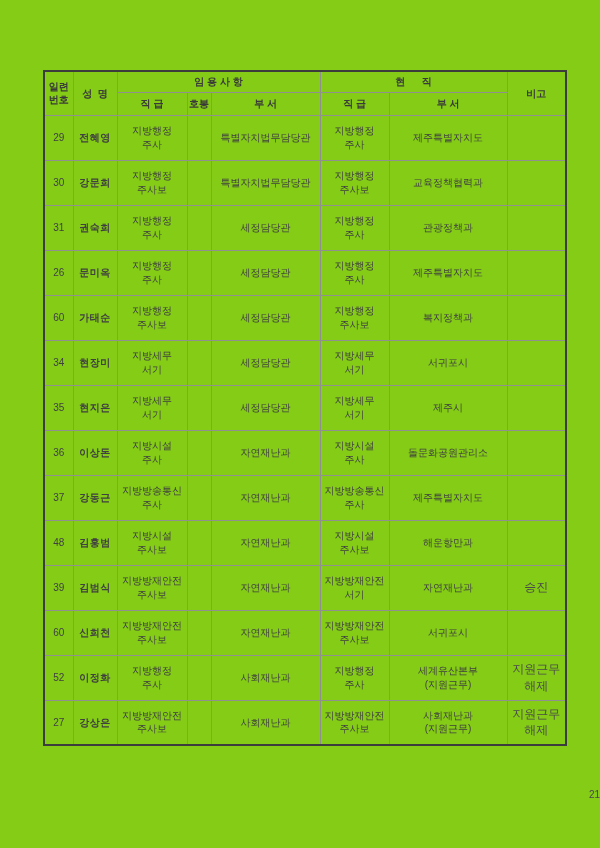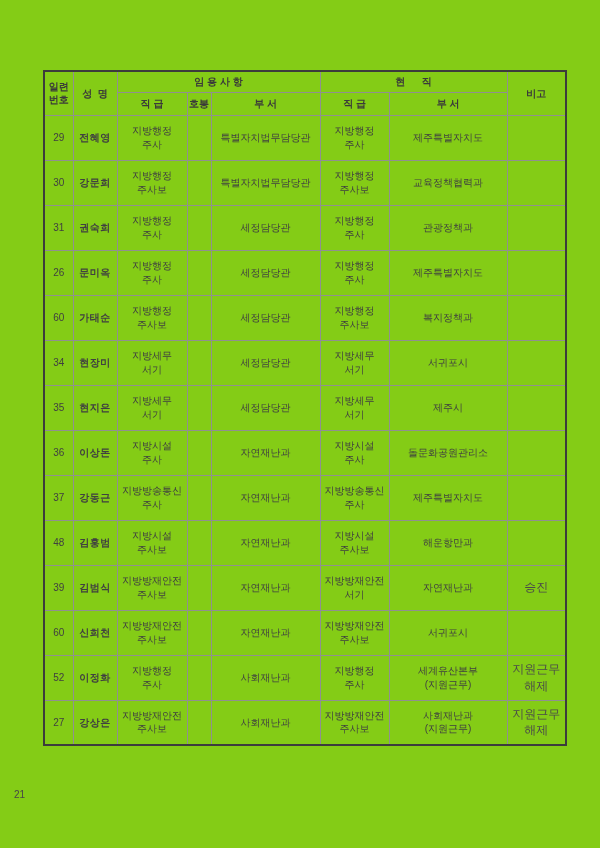--- a/index.html
+++ b/index.html
@@ -21,21 +21,21 @@
   thead tr.h1 { height:21px; }
   thead tr.h2 { height:23px;padding-left:11px; }
   th { font-weight:bold; font-size:10px; color:#3a3a3a; }
   tbody tr { height:45px; }
   td { font-size:10px; color:#404040; }
   td.c-no { font-size:10px; }
   td.c-name { font-weight:bold; letter-spacing:0.5px; }
   td.c-note { font-size:12px; color:#4a4a4a; }
   .page-number {
     position:absolute; left:0; right:0; top:789px;
-    text-align:left; font-size:10px; color:#474747;padding-left:14px;
+    text-align:right; font-size:10px; color:#474747;padding-left:14px;
   }
 </style>
 </head>
 <body>
 
 <div class="page">
 
   <table class="personnel">
     <colgroup>
       <col style="width:29px">

